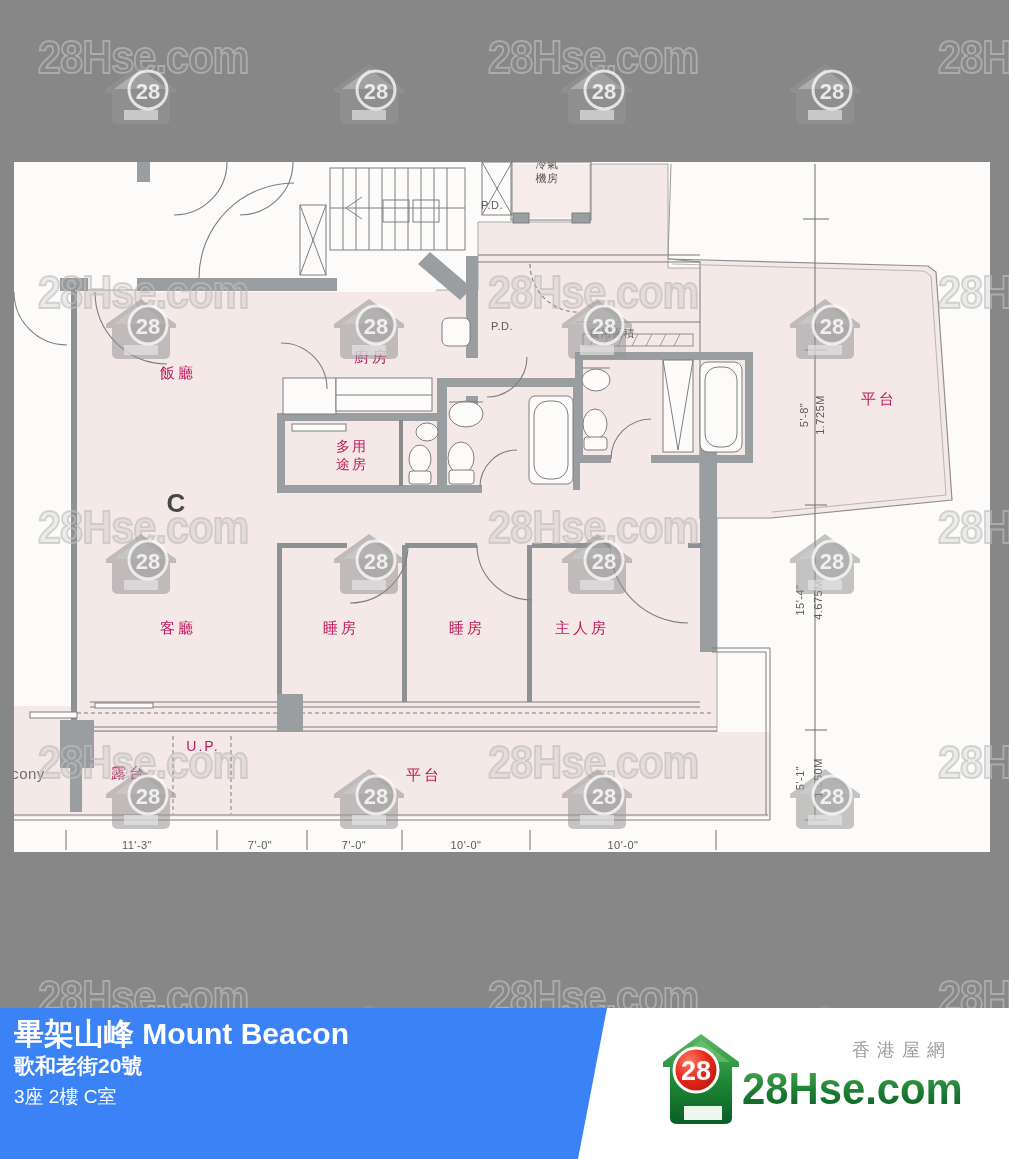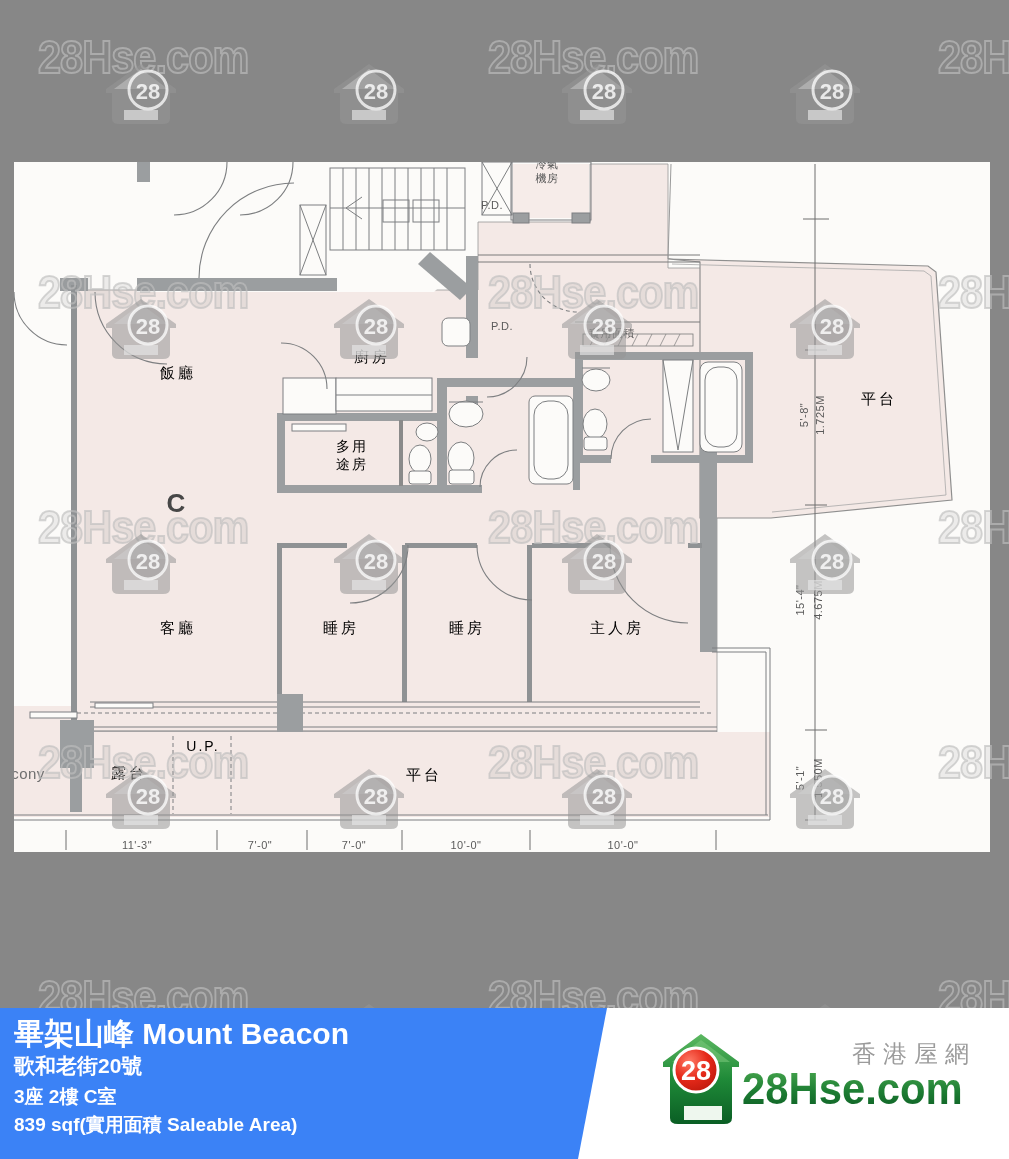--- a/index.html
+++ b/index.html
@@ -3,44 +3,44 @@
 <meta charset="utf-8">
 <style>
   html,body{margin:0;padding:0;background:#6e6e6e;}
   .stage{position:relative;width:1009px;height:1159px;background:#878787;overflow:hidden;
          font-family:"Liberation Sans","DejaVu Sans",sans-serif;}
   
   .plan{position:absolute;left:14px;top:162px;width:976px;height:690px;background:#fcfbf9;
         overflow:hidden;z-index:1;}
   .plan svg{position:absolute;left:0;top:0;}
   
-  .lbl{position:absolute;transform:translate(-50%,-50%);font-size:15px;color:#000000;
+  .lbl{position:absolute;transform:translate(-50%,-50%);font-size:15px;color:#be185d;
        letter-spacing:3px;white-space:nowrap;z-index:2;line-height:1.25;text-align:center;}
   .lbl.sm{font-size:11px;letter-spacing:0.5px;color:#5a5a5a;}
   .lbl.md{font-size:14px;letter-spacing:2px;}
   .lbl.big{font-size:26px;font-weight:bold;letter-spacing:0;color:#474747;}
   .lbl.en{font-size:15px;letter-spacing:0.5px;color:#6f6f6f;transform:none;}
   .lbl.rot{transform:translate(-50%,-50%) rotate(-90deg);font-size:11px;letter-spacing:0.5px;color:#5a5a5a;}
   
   .wm-layer{position:absolute;inset:0;z-index:2;pointer-events:none;}
   .wm-text{position:absolute;font-size:46px;font-weight:bold;letter-spacing:-1px;
            color:rgba(150,150,150,0.15);-webkit-text-stroke:2px rgba(190,190,190,0.65);
            transform:scaleX(0.9);transform-origin:left top;white-space:nowrap;}
   .wm-icon{position:absolute;width:74px;height:62px;}
   
   .bottom-white{position:absolute;left:0;top:1008px;width:1009px;height:151px;background:#ffffff;z-index:3;}
   .banner{position:absolute;left:0;top:1008px;width:620px;height:151px;z-index:4;
           clip-path:polygon(0 0,607px 0,578px 100%,0 100%);color:#fff;}
-  .banner div{position:absolute;left:14px;white-space:nowrap;font-weight:bold;}
+  .banner div{position:absolute;left:14px;white-space:nowrap;}
   .banner .t1{top:6px;font-size:30px;font-weight:bold;}
   .banner .t2{top:44px;font-size:21px;font-weight:bold;}
   .banner .t3{top:76px;font-size:19px;}
   .banner .t4{top:104px;font-size:19px;}
   .logo{position:absolute;left:660px;top:1030px;width:340px;height:120px;z-index:4;}
-  .logo .tagline{position:absolute;left:192px;top:8px;font-size:24px;color:#9b9b9b;
+  .logo .tagline{position:absolute;left:192px;top:8px;font-size:18px;color:#9b9b9b;
                  letter-spacing:7px;white-space:nowrap;}
   .logo .site{position:absolute;left:82px;top:34px;font-size:44px;font-weight:bold;
               transform:scaleX(0.95);transform-origin:left top;white-space:nowrap;
               background:linear-gradient(180deg,#4fae53 0%,#1d7d33 55%,#0a5a22 100%);
               -webkit-background-clip:text;background-clip:text;color:transparent;}
   .logo svg{position:absolute;left:0;top:0;}
 </style>
 </head>
 <body>
 
@@ -239,21 +239,21 @@
     <div class="lbl sm" style="left:488px;top:165px">P.D.</div>
     <div class="lbl sm" style="left:598px;top:172px">實用面積</div>
     <div class="lbl md" style="left:338px;top:293px">
       <span>多用</span><br>
       <span>途房</span>
     </div>
     <div class="lbl big" style="left:162px;top:341px">C</div>
     <div class="lbl" style="left:164px;top:466px">客廳</div>
     <div class="lbl" style="left:327px;top:466px">睡房</div>
     <div class="lbl" style="left:453px;top:466px">睡房</div>
-    <div class="lbl" style="left:603px;top:466px">主人房</div>
+    <div class="lbl" style="left:568px;top:466px">主人房</div>
     <div class="lbl en" style="left:-26px;top:603px">Balcony</div>
     <div class="lbl" style="left:115px;top:611px">露台</div>
     <div class="lbl md" style="left:189px;top:585px">U.P.</div>
     <div class="lbl" style="left:410px;top:613px">平台</div>
     <div class="lbl" style="left:865px;top:237px">平台</div>
 
     <div class="lbl rot" style="left:791px;top:253px">5'-8"</div>
     <div class="lbl rot" style="left:807px;top:253px">1.725M</div>
     <div class="lbl rot" style="left:787px;top:438px">15'-4"</div>
     <div class="lbl rot" style="left:805px;top:438px">4.675M</div>
@@ -424,21 +424,20 @@
   <text x="44" y="37" font-size="22" font-weight="bold" fill="rgba(255,255,255,0.8)" text-anchor="middle" font-family="Liberation Sans, DejaVu Sans, sans-serif">28</text>
 </svg></div>
     </div>
 
   <div class="bottom-white"></div>
 
   <div class="banner" id="banner" style="background: #3b82f6;">
     <div class="t1">畢架山峰 Mount Beacon</div>
     <div class="t2">歌和老街20號</div>
     <div class="t3">3座 2樓 C室</div>
-    <div class="t4">839 sqf(實用面積 Saleable Area)</div>
   </div>
 
   <div class="logo">
     <svg width="82" height="96" viewBox="0 0 82 96">
       <defs>
         <linearGradient id="hg" x1="0" y1="0" x2="0" y2="1">
           <stop offset="0" stop-color="#5cb861"></stop>
             <stop offset="0.5" stop-color="#1f8a38"></stop>
             <stop offset="1" stop-color="#0a5e24"></stop>
         </linearGradient>

